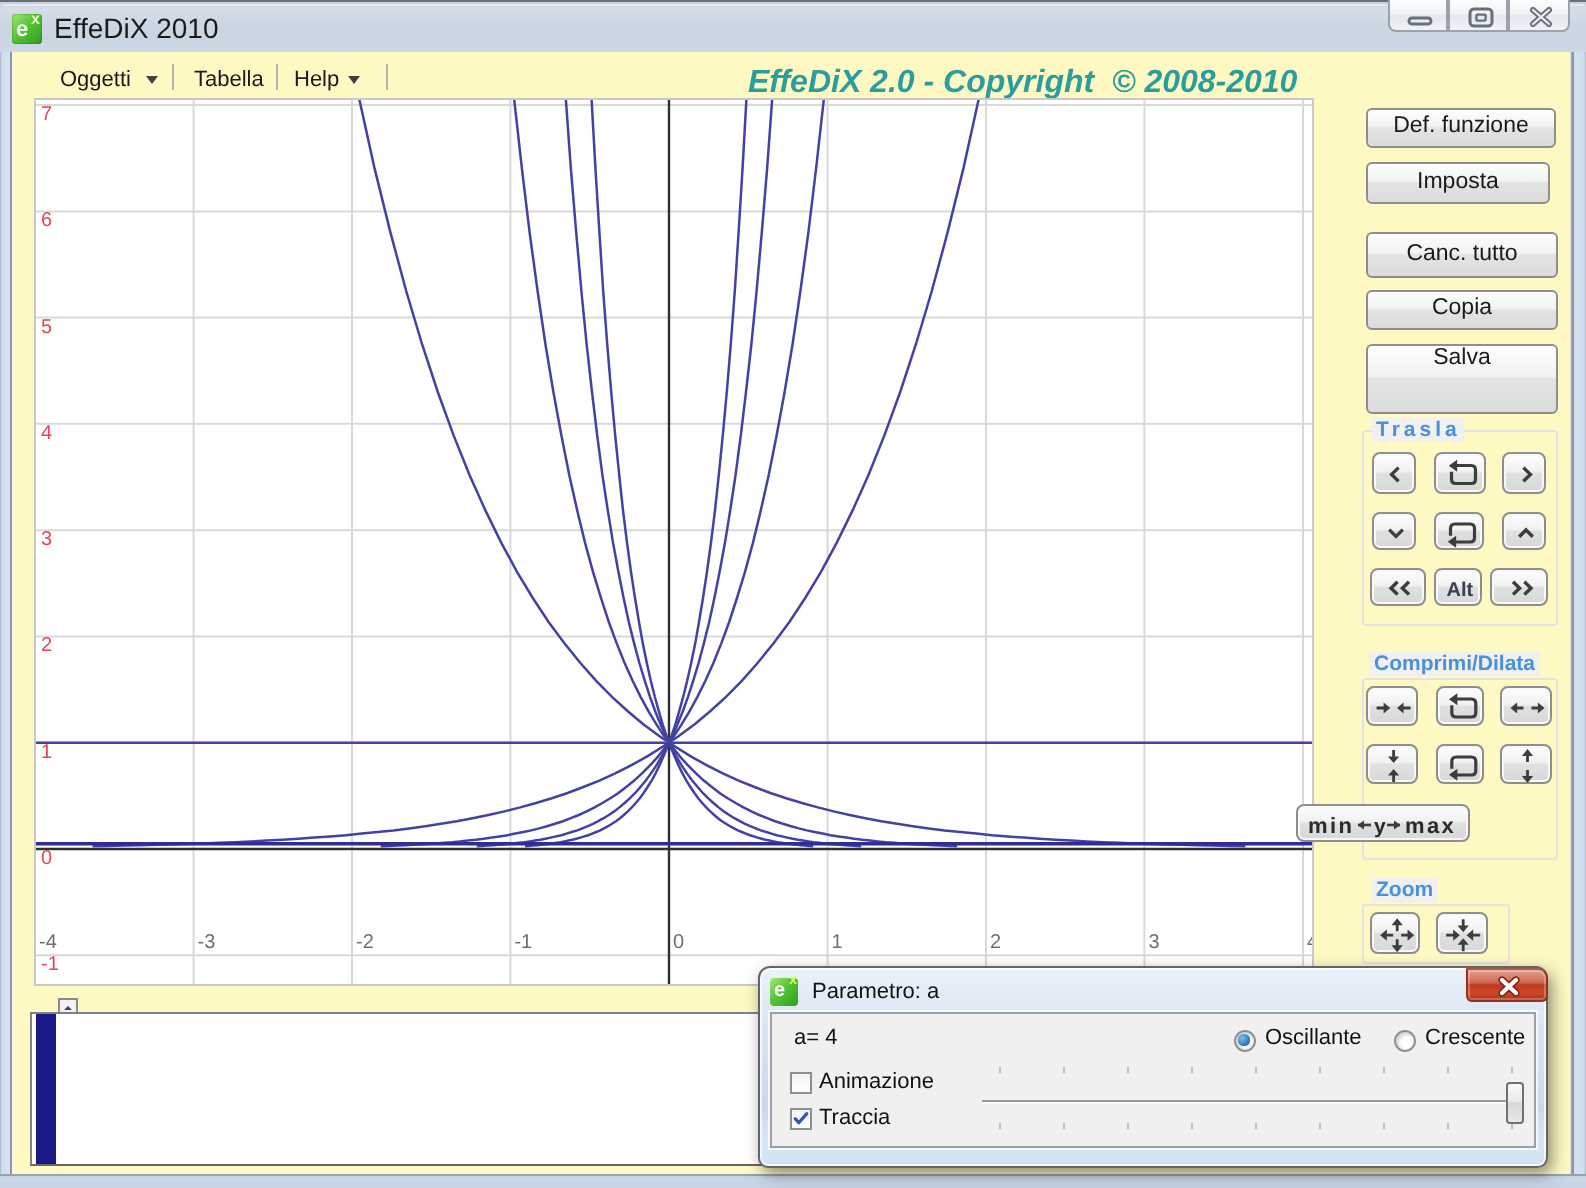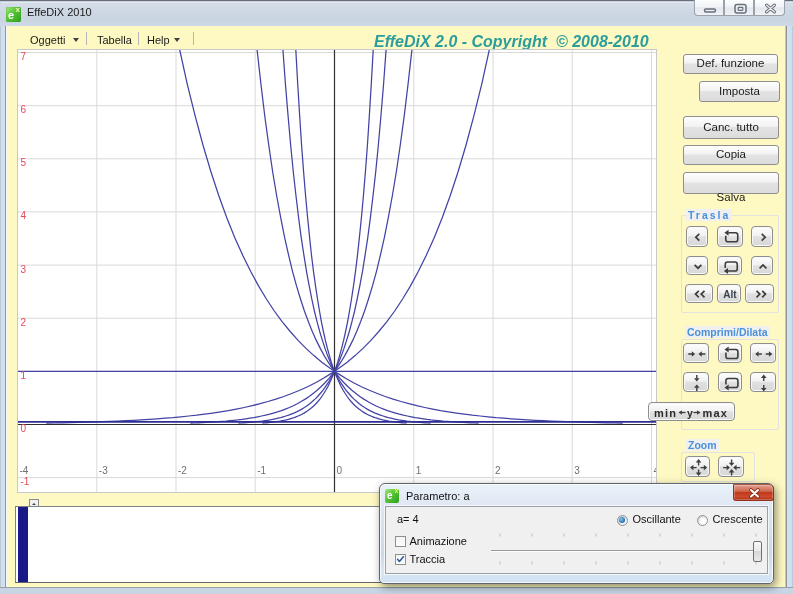--- a/index.html
+++ b/index.html
@@ -16,21 +16,21 @@
 #rbord { position:absolute; right:0; top:26px; width:8px; bottom:7px;
   background:linear-gradient(90deg, #f6f6f6 0, #8e959e 1px, #8e959e 2px, #d3e1f0 2px, #cfdeee 7px, #aab4bf 8px); }
 #bbord { position:absolute; left:0; bottom:0; width:793px; height:7px;
   background:linear-gradient(#9ba1a8 0, #9ba1a8 1px, #c5d2e2 1px, #cad7e5 40%, #c6d3e2 100%); }
 #client { position:absolute; left:7px; top:26px; right:8px; bottom:7px; background:#fef9c3; }
 
 #appicon { position:absolute; left:6px; top:7px; width:15px; height:15px; border-radius:2px;
   background:linear-gradient(135deg,#a6e87a 0%, #55c437 45%, #2f9e1f 100%); box-shadow:inset 0 0 1px #1c7a12; }
 #appicon .e { position:absolute; left:2px; top:1.5px; color:#fff; font-size:11px; font-weight:bold; }
 #appicon .x { position:absolute; right:1px; top:-2px; color:#eaffb0; font-size:8px; font-weight:bold; }
-#title { position:absolute; left:27px; top:6px; font-size:11px; color:#1a1a1a; }
+#title { position:absolute; left:27px; top:6px; font-size:14px; color:#1a1a1a; }
 
 .wbtn { position:absolute; top:0; height:16px; border:1px solid #9aa2ac; border-top:none;
   background:linear-gradient(#fcfdfe 0%, #f1f3f6 45%, #e4e8ed 52%, #f0f2f5 100%); }
 .wbtn svg { position:absolute; left:0; top:0; }
 #wmin { left:694px; width:30px; border-radius:0 0 0 4px; }
 #wmax { left:724px; width:30px; }
 #wclose { left:754px; width:31px; border-radius:0 0 4px 0; }
 
 #menubar { position:absolute; left:0; top:0; width:100%; height:21px; font-size:11px; color:#1a1a1a; }
 .mitem { position:absolute; top:7.5px; }
@@ -180,24 +180,24 @@
             <text x="318.5" y="424">0</text>
             <text x="397.8" y="424">1</text>
             <text x="477.0" y="424">2</text>
             <text x="556.2" y="424">3</text>
             <text x="635.5" y="424">4</text>
           </g>
 </svg>
 </div>
 
     <div class="btn" style="left:676px;top:27.5px;width:95px;height:20px;padding-top:2.5px;">Def. funzione</div>
-      <div class="btn" style="left:676px;top:54.5px;width:81px;height:21px;padding-top:3.0px;margin-left:16px;">Imposta</div>
+      <div class="btn" style="left:676px;top:54.5px;width:92px;height:21px;padding-top:3.0px;">Imposta</div>
       <div class="btn" style="left:676px;top:90px;width:96px;height:22.5px;padding-top:3.8px;">Canc. tutto</div>
       <div class="btn" style="left:676px;top:118.5px;width:96px;height:20.5px;padding-top:2.8px;">Copia</div>
-      <div class="btn" style="left:676px;top:145.5px;width:96px;height:22px;padding-top:18px;">Salva</div>
+      <div class="btn" style="left:676px;top:145.5px;width:96px;height:35px;padding-top:0;">Salva</div>
       <div class="grp" style="left:674px;top:189px;width:98px;height:98px;"></div>
       <div class="glabel" style="left:679px;top:183px;letter-spacing:2px;">Trasla</div>
       <div class="gbtn" style="left:679px;top:200px;width:22px;height:20.5px;">
         <svg width="22" height="20.5" viewBox="0 0 22 20.5">
           <path d="M12.3 6.8 L8.8 10.2 L12.3 13.6" fill="none" stroke="#3d3d3d" stroke-width="1.7" stroke-linejoin="miter"></path>
         </svg>
       </div>
       <div class="gbtn" style="left:709.5px;top:200px;width:26.5px;height:20.5px;">
         <svg width="26.5" height="20.5" viewBox="0 0 26.5 20.5">
           <path d="M10.25 5.75 H17.55 Q19.75 5.75 19.75 8.05 V12.45 Q19.75 14.75 17.55 14.75 H9.95 Q7.75 14.75 7.75 12.45 V8.85" fill="none" stroke="#3d3d3d" stroke-width="1.6"></path>

